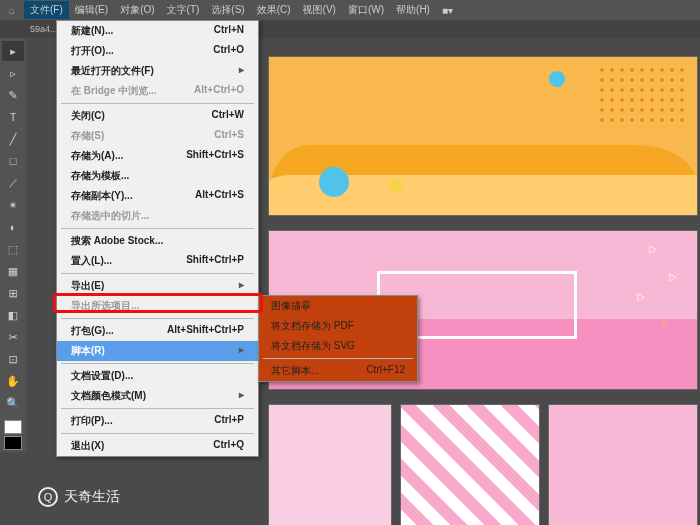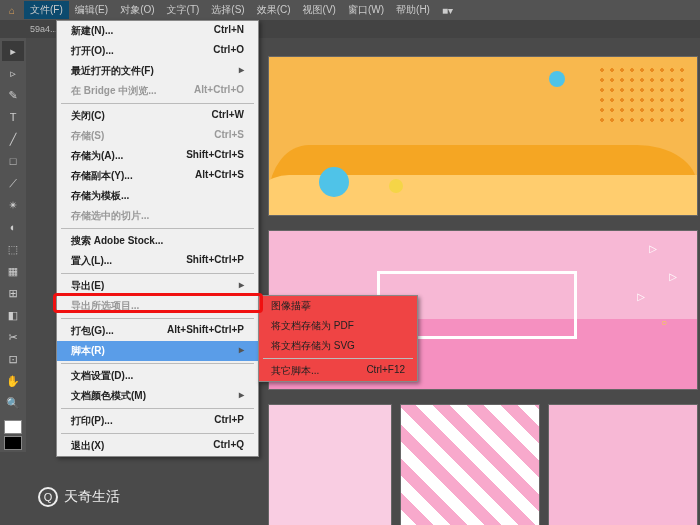--- a/index.html
+++ b/index.html
@@ -28,21 +28,21 @@
 .tri { position:absolute; color:#fff; font-size:10px; }
 .ab3a { left:212px; top:366px; width:124px; height:140px; background:#f9cde2; }
 .ab3b { left:344px; top:366px; width:140px; height:140px; background:repeating-linear-gradient(45deg,#f8a9cc 0 12px,#fff 12px 24px); }
 .ab3c { left:492px; top:366px; width:150px; height:140px; background:#f7b8d5; }
 .dropdown { position:absolute; left:56px; top:20px; width:203px; background:#f0f0f0; border:1px solid #888; box-shadow:2px 2px 4px rgba(0,0,0,.4); font-size:10px; z-index:20; }
 .dropdown .row { display:flex; justify-content:space-between; padding:3px 14px; color:#222; cursor:pointer; white-space:nowrap;font-weight:bold; }
 .dropdown .row.dis { color:#999;text-align:right; }
 .dropdown .row .arr { color:#555; }
 .dropdown hr { border:0; border-top:1px solid #bbb; margin:2px 4px; }
 .dropdown .row.hl { background:#5a9de8; color:#fff; }
-.submenu { position:absolute; left:258px; top:295px; width:160px; background:#ef4444; border:1px solid #888; box-shadow:2px 2px 4px rgba(0,0,0,.4); font-size:10px; z-index:21; }
+.submenu { position:absolute; left:258px; top:295px; width:160px; background:#c2410c; border:1px solid #888; box-shadow:2px 2px 4px rgba(0,0,0,.4); font-size:10px; z-index:21; }
 .submenu .row { display:flex; justify-content:space-between; padding:3px 12px; color:#222; }
 .submenu hr { border:0; border-top:1px solid #bbb; margin:2px 4px; }
 .redbox { position:absolute; left:53px; top:293px; width:210px; height:20px; border:3px solid #f01010; border-radius:4px; z-index:30; pointer-events:none; }
 .watermark { position:absolute; left:38px; bottom:18px; color:#fff; font-size:14px; display:flex; align-items:center; gap:6px; z-index:40; opacity:.9; }
 .watermark .logo { width:20px; height:20px; border:2px solid #fff; border-radius:50%; display:flex; align-items:center; justify-content:center; font-size:11px; }
 </style>
 </head>
 <body>
 
 <div class="menubar">
@@ -133,26 +133,26 @@
     </div>
     <div class="row dis">
       <span>存储(S)</span>
       <span>Ctrl+S</span>
     </div>
     <div class="row">
       <span>存储为(A)...</span>
       <span>Shift+Ctrl+S</span>
     </div>
     <div class="row">
+      <span>存储为模板...</span>
+      <span></span>
+    </div>
+    <div class="row">
       <span>存储副本(Y)...</span>
       <span>Alt+Ctrl+S</span>
-    </div>
-    <div class="row">
-      <span>存储为模板...</span>
-      <span></span>
     </div>
     <div class="row dis">
       <span>存储选中的切片...</span>
       <span></span>
     </div>
     <hr>
     <div class="row">
       <span>搜索 Adobe Stock...</span>
       <span></span>
     </div>

